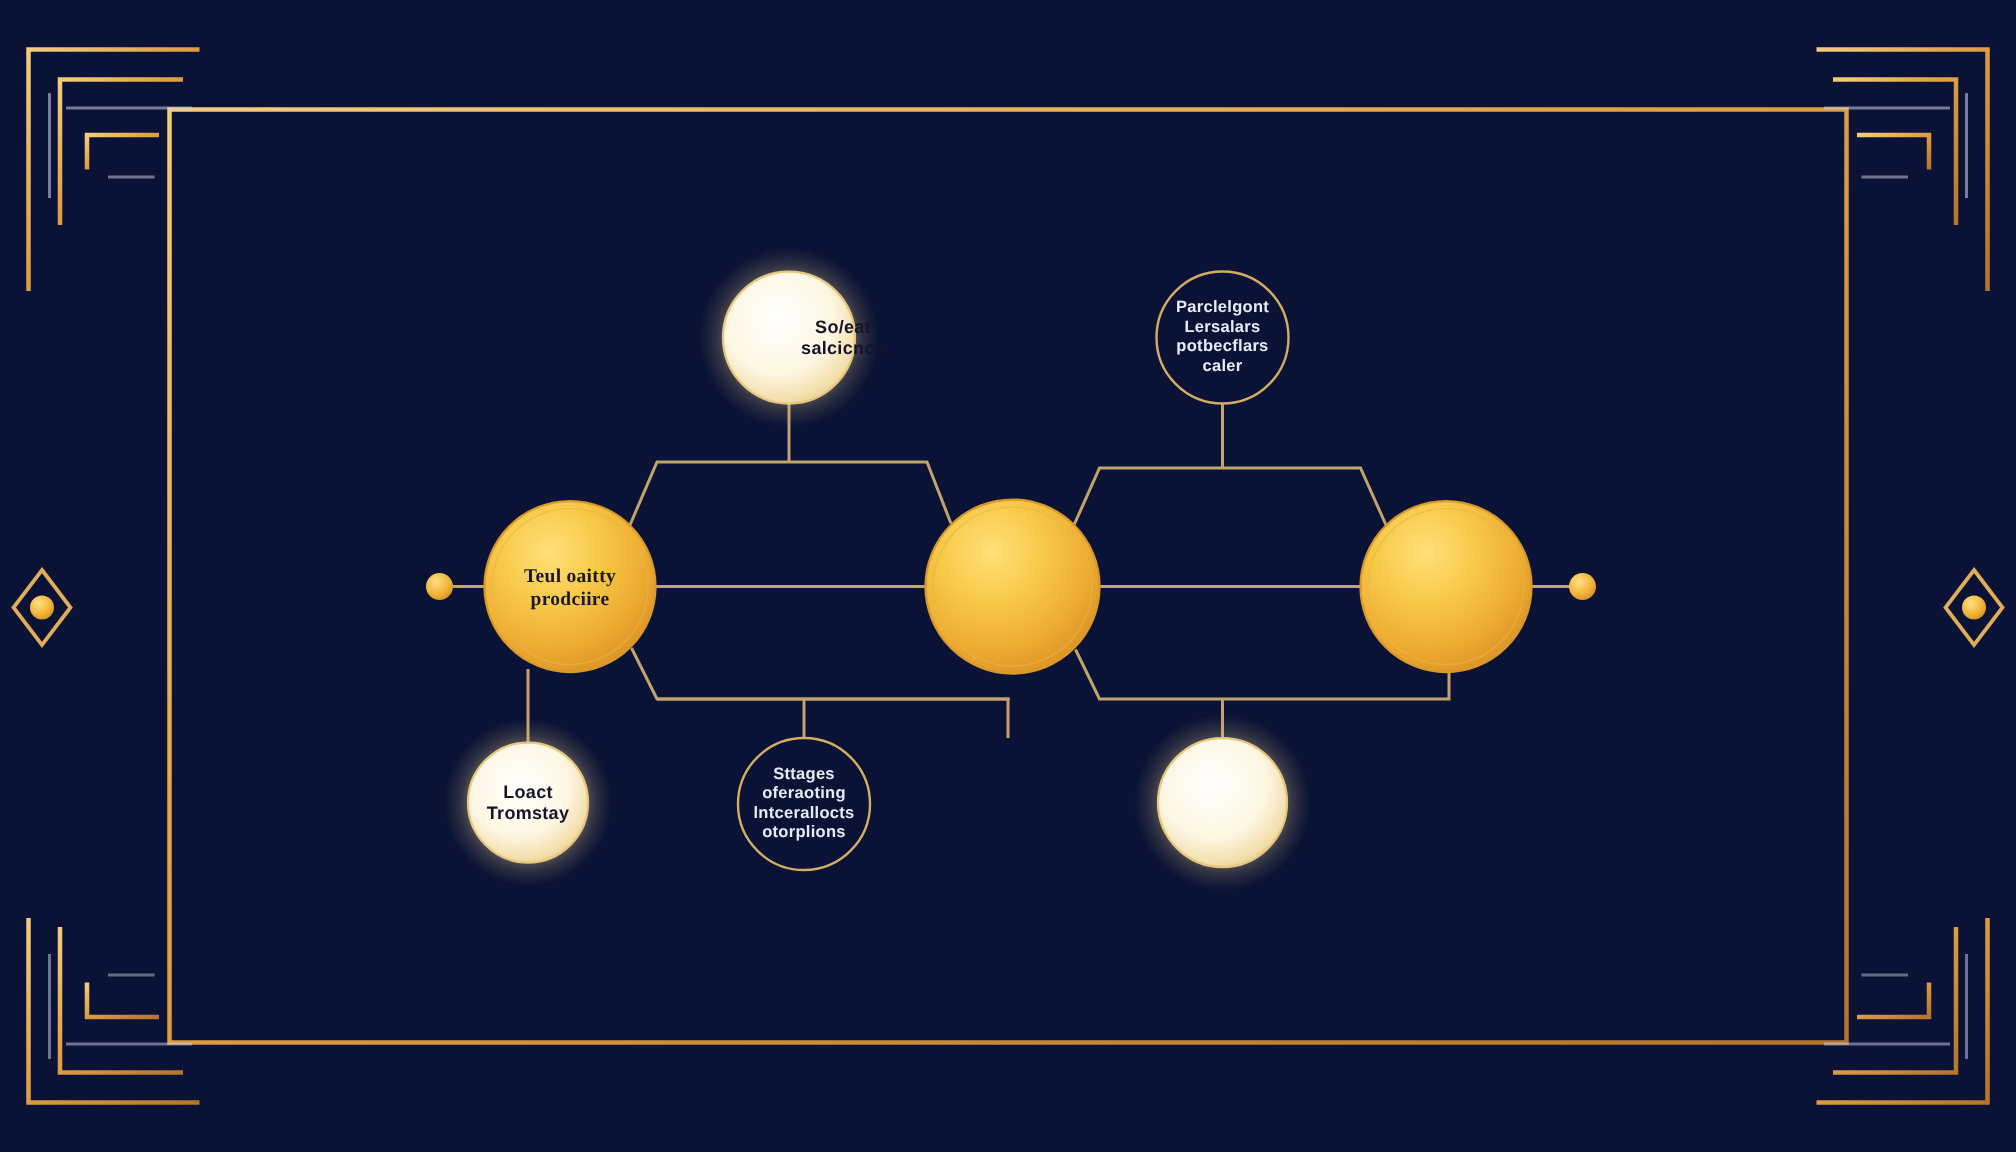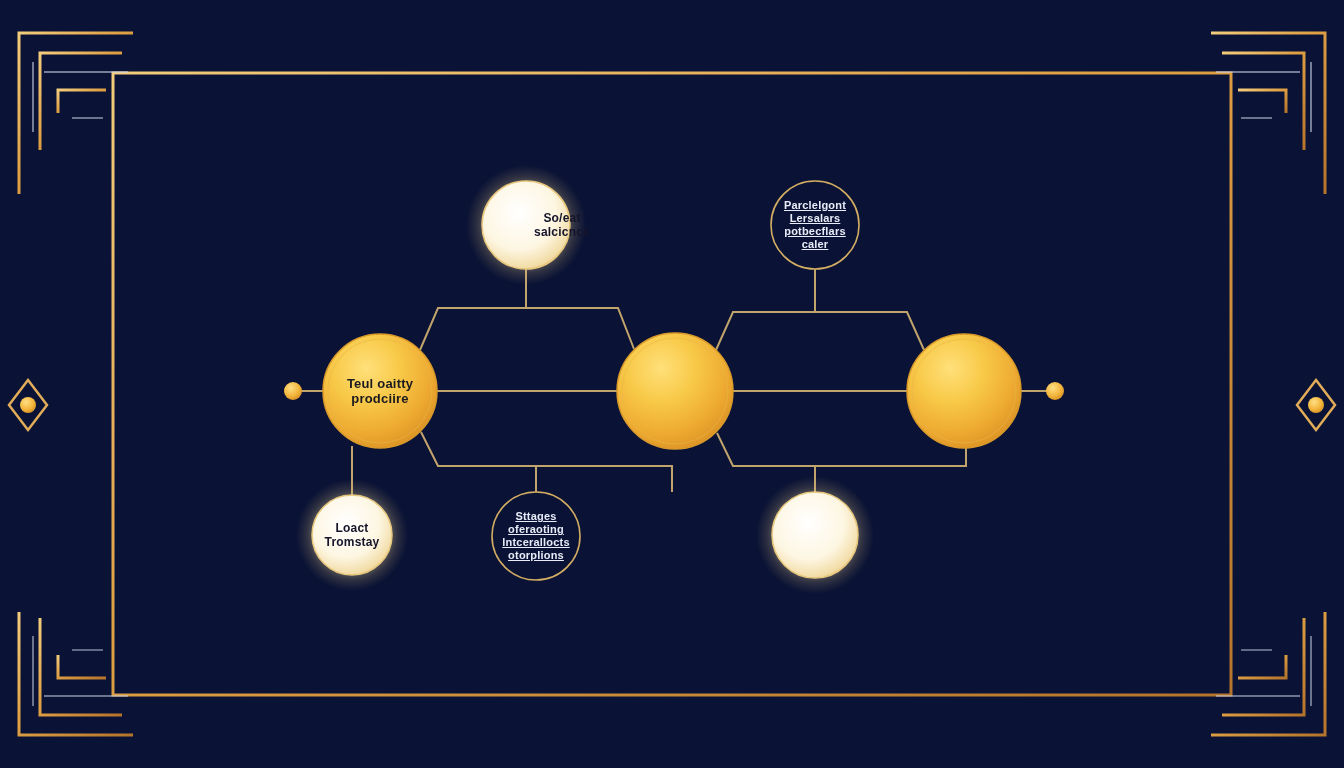--- a/index.html
+++ b/index.html
@@ -43,21 +43,20 @@
     color: #1a1a20;
     font-weight: 700;
   }
   .node-label.on-cream {
     color: #14142a;
     font-weight: 700;
   }
   .node-label.on-dark {
     color: #e8ecf8;
     font-weight: 700;
-    text-decoration: underline;
   }
 </style>
 </head>
 <body>
 
 <div id="stage" style="background: rgb(10, 19, 54);">
 
   <svg class="layer" viewBox="0 0 1344 768" preserveAspectRatio="none">
     <defs>
       <linearGradient id="goldLine" x1="0" y1="0" x2="1" y2="1">
@@ -201,21 +200,21 @@
     <circle cx="964" cy="391" r="52" fill="none" stroke="#e8b647" stroke-width="1" opacity="0.6"></circle>
 
     <circle cx="526" cy="225" r="44" fill="url(#sphereCream)" stroke="#e7c77d" stroke-width="1.5"></circle>
     <circle cx="352" cy="535" r="40" fill="url(#sphereCream)" stroke="#e7c77d" stroke-width="1.5"></circle>
     <circle cx="815" cy="535" r="43" fill="url(#sphereCream)" stroke="#e7c77d" stroke-width="1.5"></circle>
 
     <circle cx="815" cy="225" r="44" fill="#0a1336" stroke="#d3ad62" stroke-width="1.6"></circle>
     <circle cx="536" cy="536" r="44" fill="#0a1336" stroke="#d3ad62" stroke-width="1.6"></circle>
   </svg>
 
-  <div class="node-label on-gold" style="left:323px; top:361px; width:114px; height:60px; font-size:13px;">Teul oaitty
+  <div class="node-label on-gold" style="left:323px; top:361px; width:114px; height:60px; font-size:13px;font-family:Liberation Serif, serif;">Teul oaitty
 prodciire</div>
 
   <div class="node-label on-gold" style="left:617px; top:361px; width:116px; height:60px; font-size:13px;"></div>
 
 
   <div class="node-label on-cream" style="left:482px; top:197px; width:88px; height:56px; font-size:12px;margin-left:36px;">So/eat
 salcicnce</div>
 
   <div class="node-label on-dark" style="left:769px; top:188px; width:92px; height:74px; font-size:11px;">Parclelgont
 Lersalars

